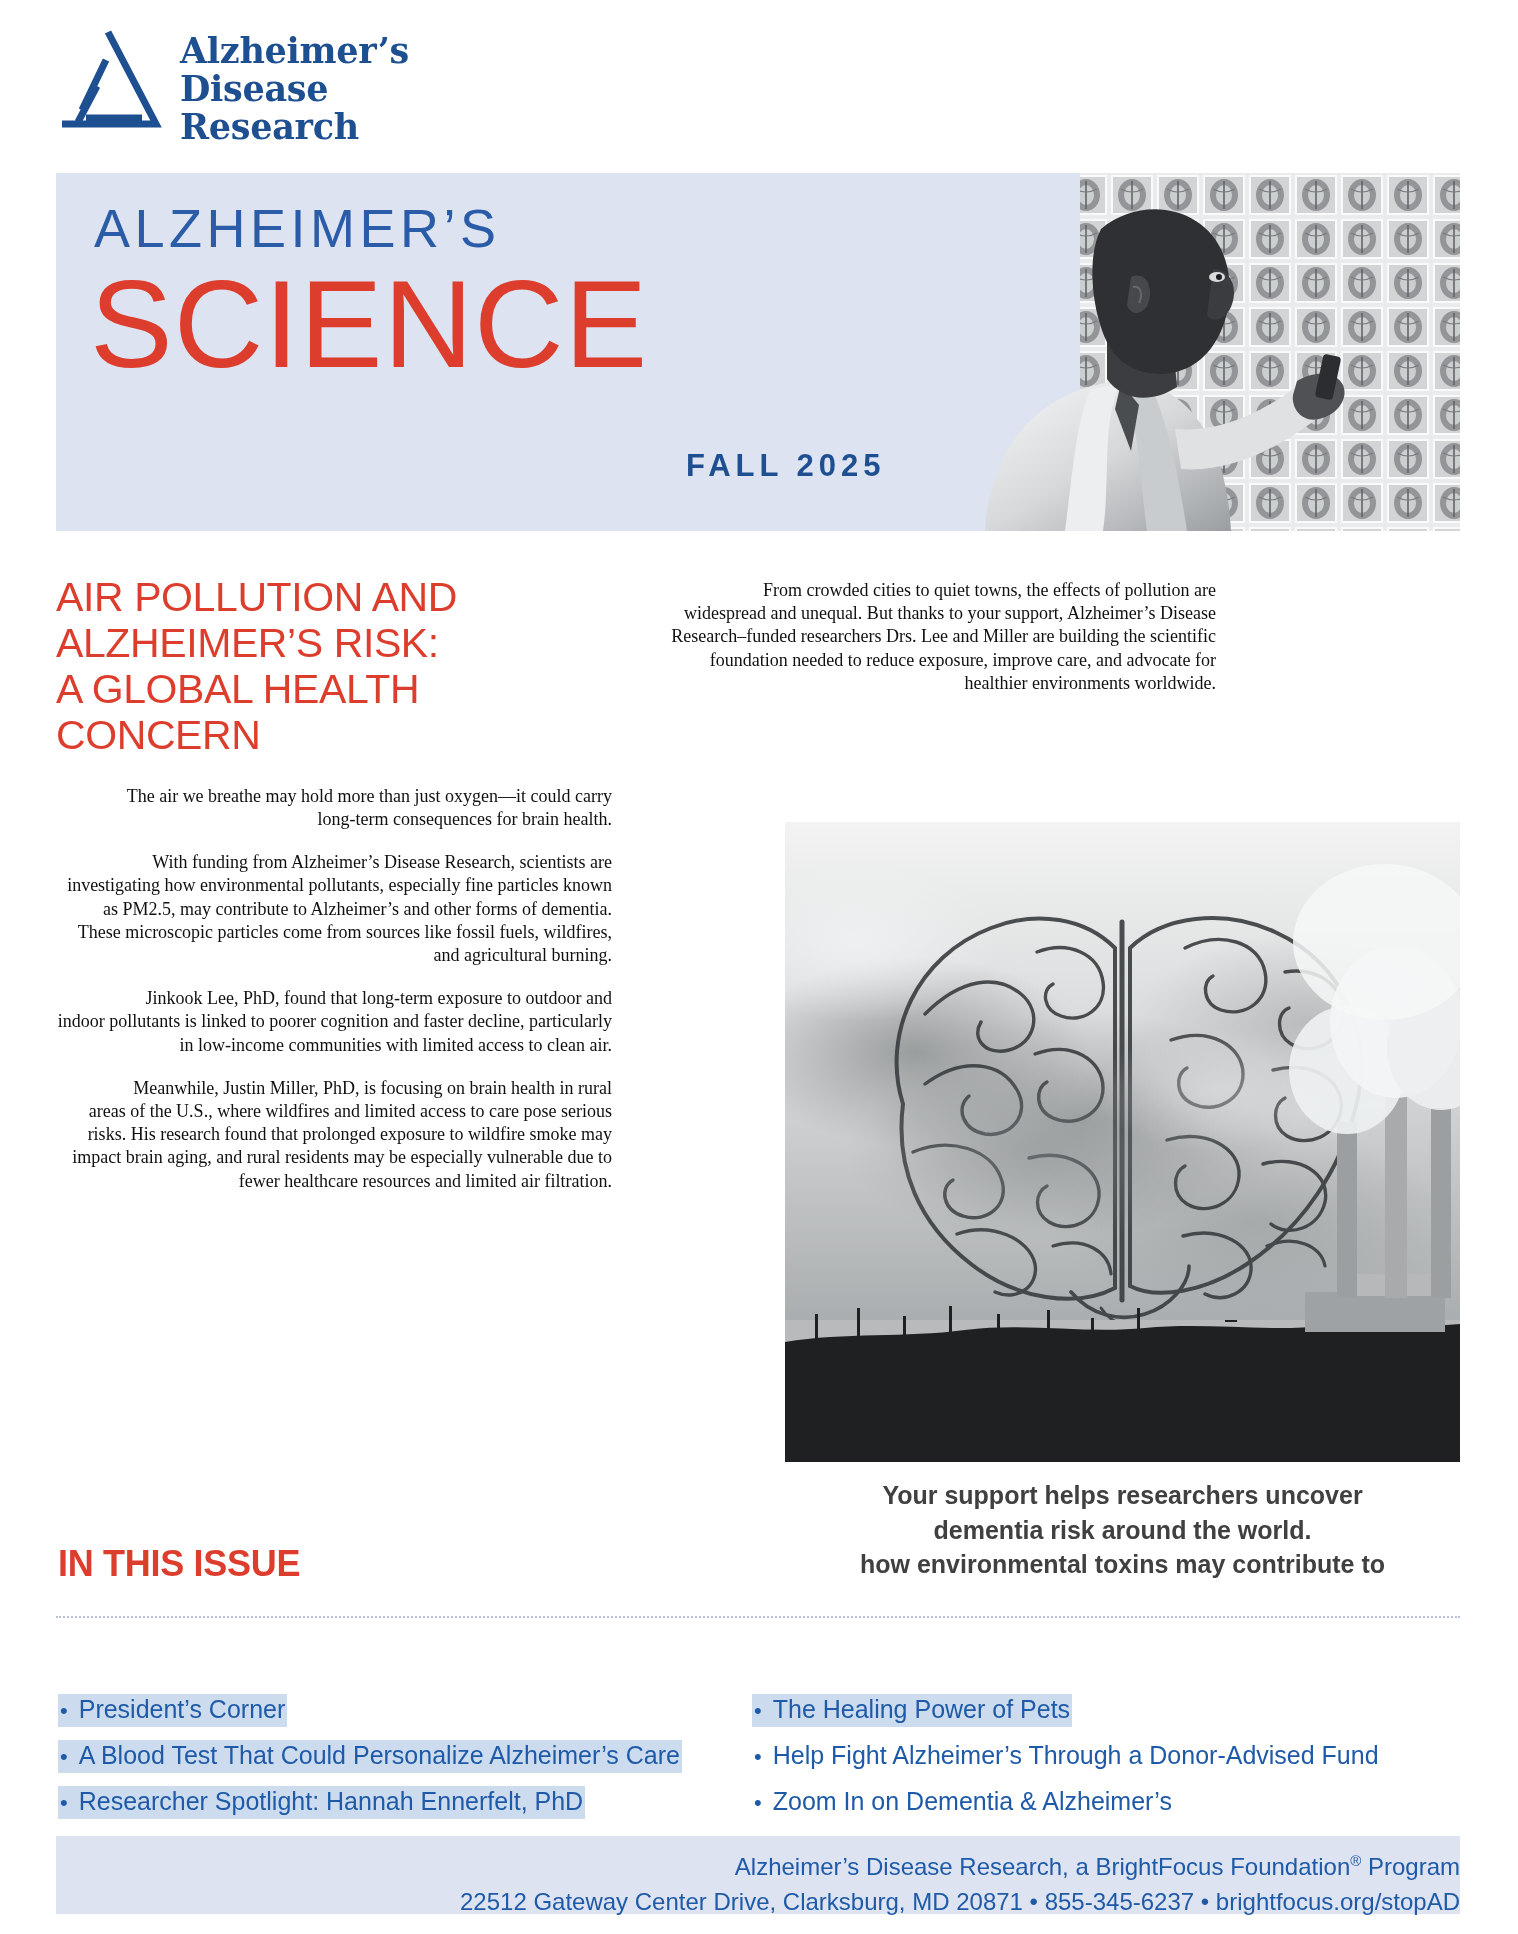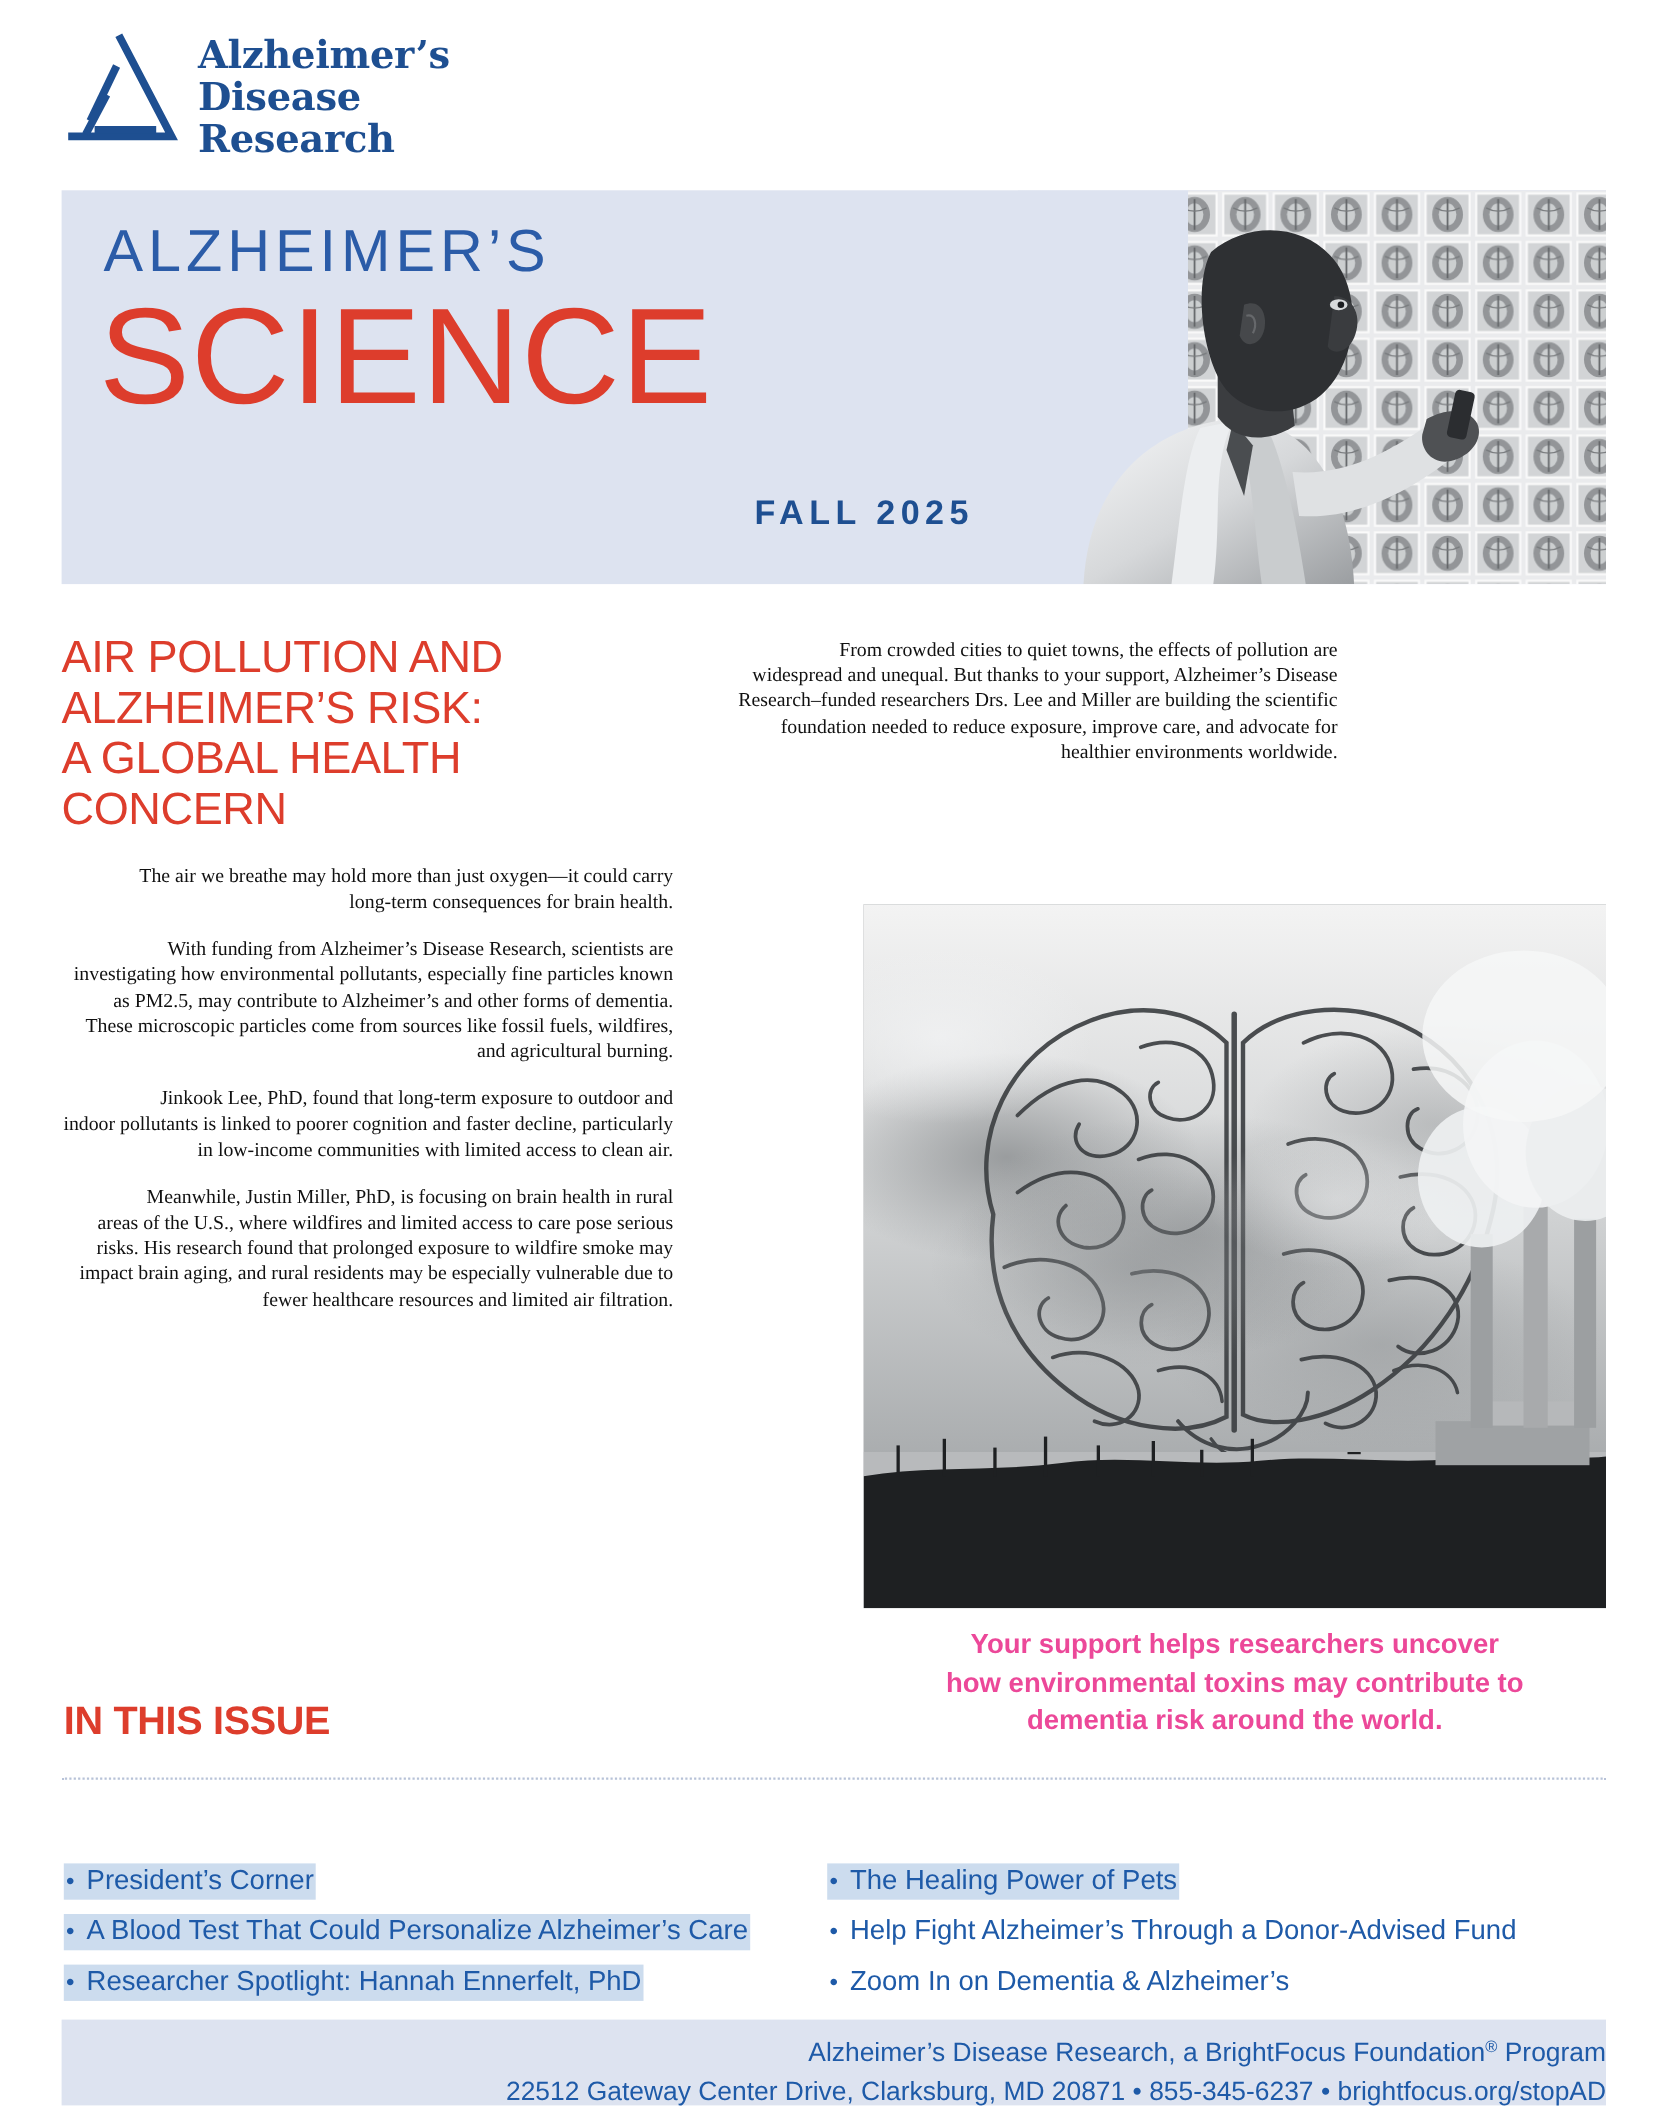--- a/index.html
+++ b/index.html
@@ -137,21 +137,21 @@
     overflow: hidden;
     background: #b9bcbe;
   }
   .brain-figure svg { display:block; width: 675px; height: 640px; }
   .caption {
     position: absolute;
     left: 785px;
     top: 1478px;
     width: 675px;
     text-align: center;
-    color: #ec4899;
+    color: #404040;
     font-weight: bold;
     font-size: 25px;
     line-height: 1.38;
   }
   .caption div { white-space: nowrap; }
 
   
   .divider {
     position: absolute;
     left: 56px;
@@ -380,22 +380,22 @@
         <ellipse cx="611" cy="200" rx="66" ry="76" fill="#f3f4f5" opacity="0.92"></ellipse>
         <ellipse cx="656" cy="226" rx="54" ry="62" fill="#eceeef" opacity="0.9"></ellipse>
         <ellipse cx="600" cy="120" rx="92" ry="78" fill="#f6f7f7" opacity="0.85"></ellipse>
       </g>
       <rect x="440" y="498" width="12" height="2" fill="#1e2022"></rect>
     </svg>
   </div>
 
   <div class="caption">
     <div>Your support helps researchers uncover</div>
+    <div>dementia risk around the world.</div>
     <div>how environmental toxins may contribute to</div>
-    <div>dementia risk around the world.</div>
   </div>
 
   <div class="divider"></div>
 
   <div class="issue-title">IN THIS ISSUE</div>
 
   <div class="issue-col-a">
     <div class="issue-item hl">
       <span class="issue-bullet">•</span>
       <span>President’s Corner</span>

